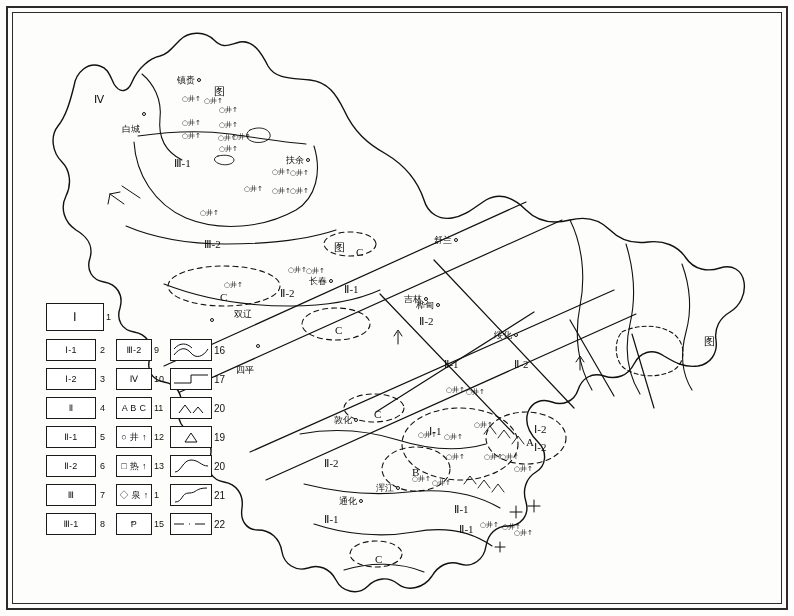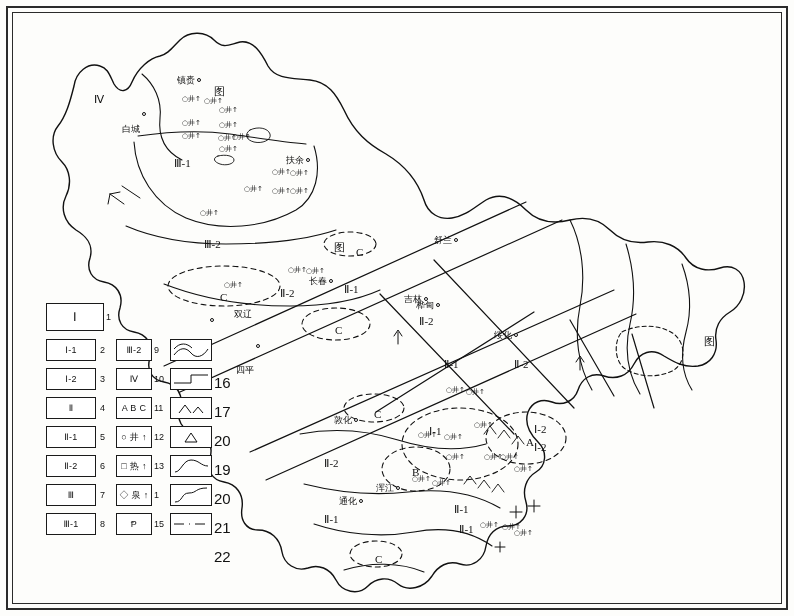--- a/index.html
+++ b/index.html
@@ -70,21 +70,21 @@
     font-size: 9px;
     line-height: 1;
     color: #111;
     letter-spacing: 0.3px;
   }
   .sw-a { left: 6px;  width: 50px; }
   .num-a { left: 60px; width: 14px; text-align: left; padding-top: 6px; font-size: 9px; }
   .sw-b { left: 76px; width: 36px; }
   .num-b { left: 114px; width: 14px; text-align: left; padding-top: 6px; font-size: 9px; }
   .sw-c { left: 130px; width: 42px; }
-  .num-c { left: 174px; width: 16px; text-align: left; padding-top: 6px; font-size: 15px; margin-top: 29px; }
+  .num-c { left: 174px; width: 16px; text-align: left; padding-top: 6px; font-size: 10px; }
   .legend-top {
     position: absolute;
     left: 6px; top: 0px;
     width: 56px; height: 26px;
   }
   .legend-top .swatch { width: 56px; height: 26px; font-size: 12px; }
   .legend-top-num {
     position: absolute;
     left: 66px; top: 9px;
     font-size: 9px;

